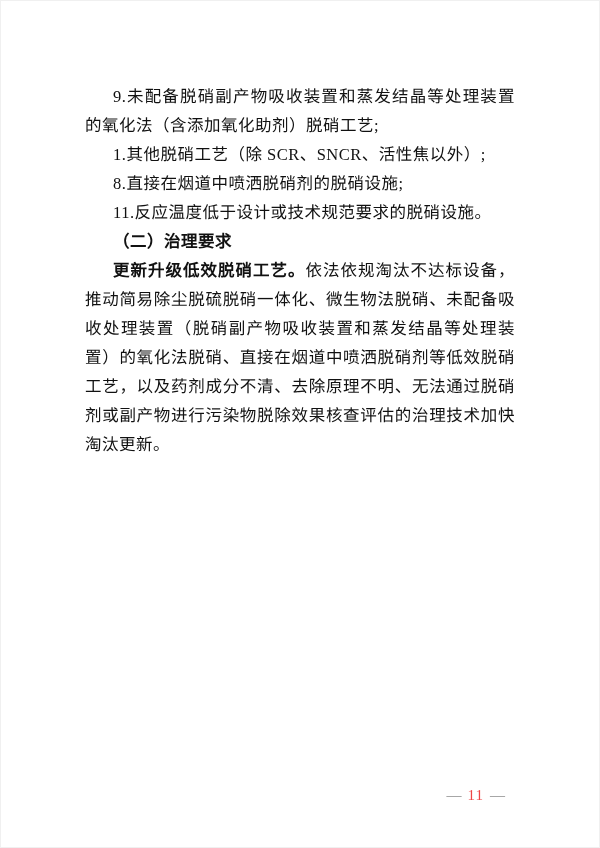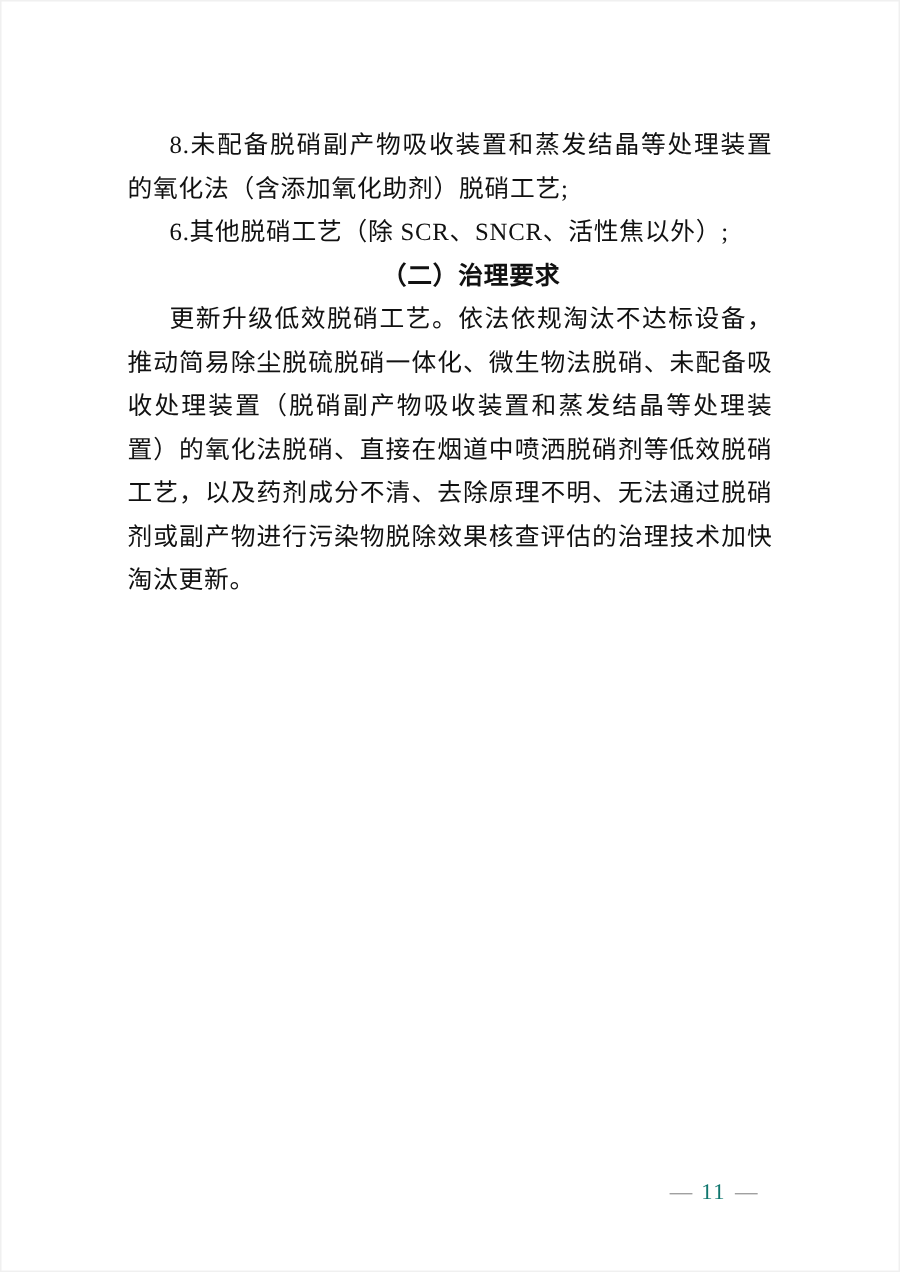--- a/index.html
+++ b/index.html
@@ -29,50 +29,52 @@
     font-size: 16.5px;
     line-height: 29px;
     text-align: justify;
     text-justify: inter-character;
     text-indent: 28px;
     letter-spacing: 0.5px;
     word-break: break-all;
   }
   .content p.heading {
     font-weight: bold;
-    text-align: center;
+    text-align: left;
   }
   .content p .lead {
-    font-weight: normal;
+    font-weight: bold;
     margin-top: 40px;
   }
   .page-number {
     position: absolute;
     top: 784px;
     right: 88px;
     font-size: 15px;
     line-height: 20px;
     color: #222222;
     white-space: nowrap;
   }
   .page-number .dash {
     color: #8a8a8a;
     padding: 0 6px;
   }
   .page-number .num {
-    color: #0f766e;
+    color: #ef4444;
     letter-spacing: 1px;
   }
 </style>
 </head>
 <body>
 
 <div class="page">
   <div class="content" id="doc-content">
-      <p>8.未配备脱硝副产物吸收装置和蒸发结晶等处理装置的氧化法（含添加氧化助剂）脱硝工艺;</p>
-      <p>6.其他脱硝工艺（除 SCR、SNCR、活性焦以外）;</p>
+      <p>9.未配备脱硝副产物吸收装置和蒸发结晶等处理装置的氧化法（含添加氧化助剂）脱硝工艺;</p>
+      <p>1.其他脱硝工艺（除 SCR、SNCR、活性焦以外）;</p>
+      <p>8.直接在烟道中喷洒脱硝剂的脱硝设施;</p>
+      <p>11.反应温度低于设计或技术规范要求的脱硝设施。</p>
       <p class="heading">（二）治理要求</p>
       <p><span class="lead">更新升级低效脱硝工艺。</span><span>依法依规淘汰不达标设备，推动简易除尘脱硫脱硝一体化、微生物法脱硝、未配备吸收处理装置（脱硝副产物吸收装置和蒸发结晶等处理装置）的氧化法脱硝、直接在烟道中喷洒脱硝剂等低效脱硝工艺，以及药剂成分不清、去除原理不明、无法通过脱硝剂或副产物进行污染物脱除效果核查评估的治理技术加快淘汰更新。</span></p>
     </div>
   <div class="page-number">
     <span class="dash">—</span><span class="num">11</span><span class="dash">—</span>
   </div>
 </div>
 
 </body></html>

